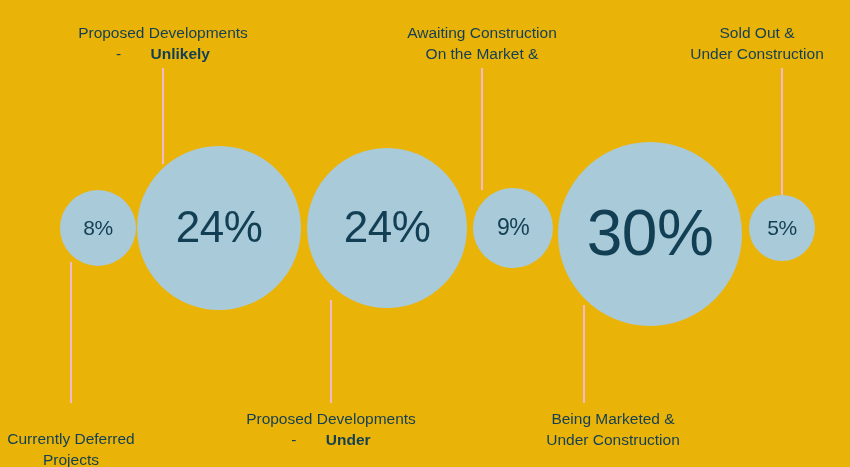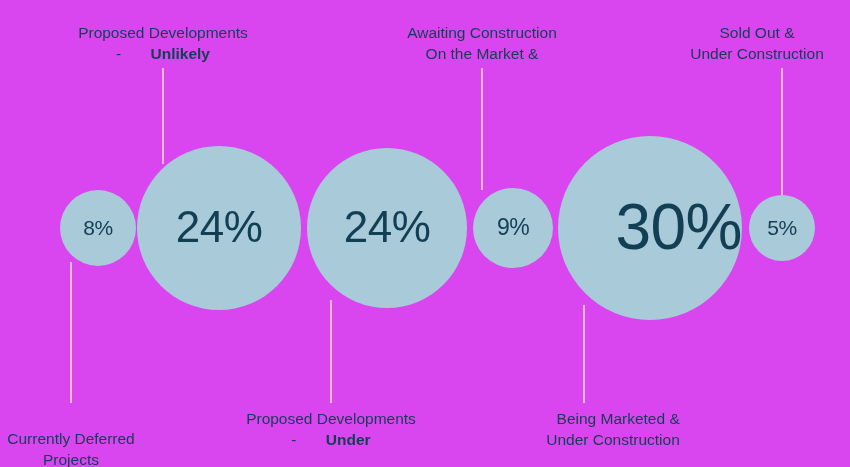--- a/index.html
+++ b/index.html
@@ -6,21 +6,21 @@
   html, body {
     width:850px; height:467px;
     background:#ffffff;
     font-family:"Liberation Sans", sans-serif;
     overflow:hidden;
   }
   #stage {
     position:relative;
     width:850px;
     height:467px;
-    background:#d946ef;
+    background:#eab308;
   }
 
   
   .connector {
     position:absolute;
     width:2px;
     background:#f2b9cb;
   }
 
   
@@ -96,36 +96,36 @@
   </div>
 
   <div class="bubble sz-lg" style="left:307px; top:148px; width:160px; height:160px;">
     <span class="bubble-value">24%</span>
   </div>
 
   <div class="bubble sz-md" style="left:473px; top:188px; width:80px; height:80px;">
     <span class="bubble-value">9%</span>
   </div>
 
-  <div class="bubble sz-xl" style="left:558px; top:136px; width:184px; height:184px;justify-content:flex-end;">
+  <div class="bubble sz-xl" style="left:558px; top:142px; width:184px; height:184px;">
     <span class="bubble-value">30%</span>
   </div>
 
   <div class="bubble sz-sm" style="left:749px; top:195px; width:66px; height:66px;">
     <span class="bubble-value">5%</span>
   </div>
 
   <div class="label" style="left:71px; top:428px; transform:translateX(-50%);">
     <span class="ln">Currently Deferred</span>
     <span class="ln">Projects</span>
   </div>
 
   <div class="label" style="left:331px; top:408px; transform:translateX(-50%);">
     <span class="ln">Proposed Developments</span>
     <span class="ln"><span>- </span><span class="strong">Under</span></span>
   </div>
 
-  <div class="label" style="left:613px; top:408px; transform:translateX(-50%);text-align:right;">
+  <div class="label" style="left:613px; top:408px; transform:translateX(-50%);">
     <span class="ln">Being Marketed &amp;</span>
     <span class="ln">Under Construction</span>
   </div>
 
 </div>
 
 </body></html>

